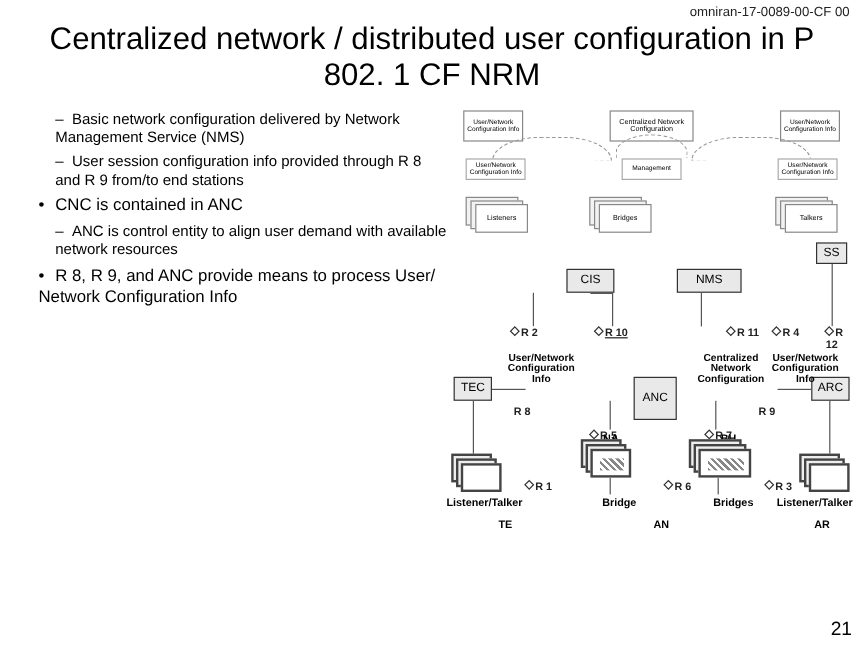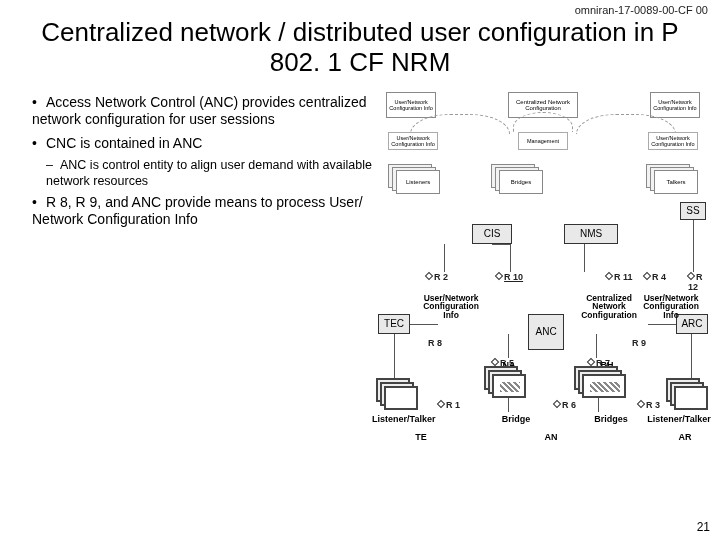--- a/index.html
+++ b/index.html
@@ -176,33 +176,36 @@
   .l-tec-r1  { left:18px; top:132px; width:1px; height:60px; }
   .l-arc-lt2 { right:18px; top:132px; width:1px; height:60px; }
   .l-anc-na  { left:132px; top:132px; width:1px; height:36px; }
   .l-anc-bh  { left:220px; top:132px; width:1px; height:36px; }
   .l-na-br   { left:132px; top:196px; width:1px; height:14px; }
   .l-bh-br   { left:222px; top:196px; width:1px; height:14px; }
   .l-r8      { left:34px; top:122px; width:28px; height:1px; }
   .l-r9      { right:34px; top:122px; width:28px; height:1px; }
 
   .pagenum {
-    position:absolute; right:10px; bottom:6px; font-size:12px;
+    position:absolute; right:10px; bottom:6px; font-size:16px;
   }
 </style>
 </head>
 <body>
 
 <div class="docid">omniran-17-0089-00-CF 00</div>
 <h1 class="title">Centralized network / distributed user configuration in P 802. 1 CF NRM</h1>
 
 <div class="content">
   <div class="left">
-    <div class="b1 b1-li">
-      <span class="b1-mark">•</span><span>Access Network Control (ANC) provides centralized network configuration for user sessions</span>
+    <div class="b2 b2-li">
+      <span class="b2-mark">–</span><span>Basic network configuration delivered by Network Management Service (NMS)</span>
+    </div>
+    <div class="b2 b2-li">
+      <span class="b2-mark">–</span><span>User session configuration info provided through R 8 and R 9 from/to end stations</span>
     </div>
     <div class="b1 b1-li">
       <span class="b1-mark">•</span><span>CNC is contained in ANC</span>
     </div>
     <div class="b2 b2-li">
       <span class="b2-mark">–</span><span>ANC is control entity to align user demand with available network resources</span>
     </div>
     <div class="b1 b1-li">
       <span class="b1-mark">•</span><span>R 8, R 9, and ANC provide means to process User/ Network Configuration Info</span>
     </div>

